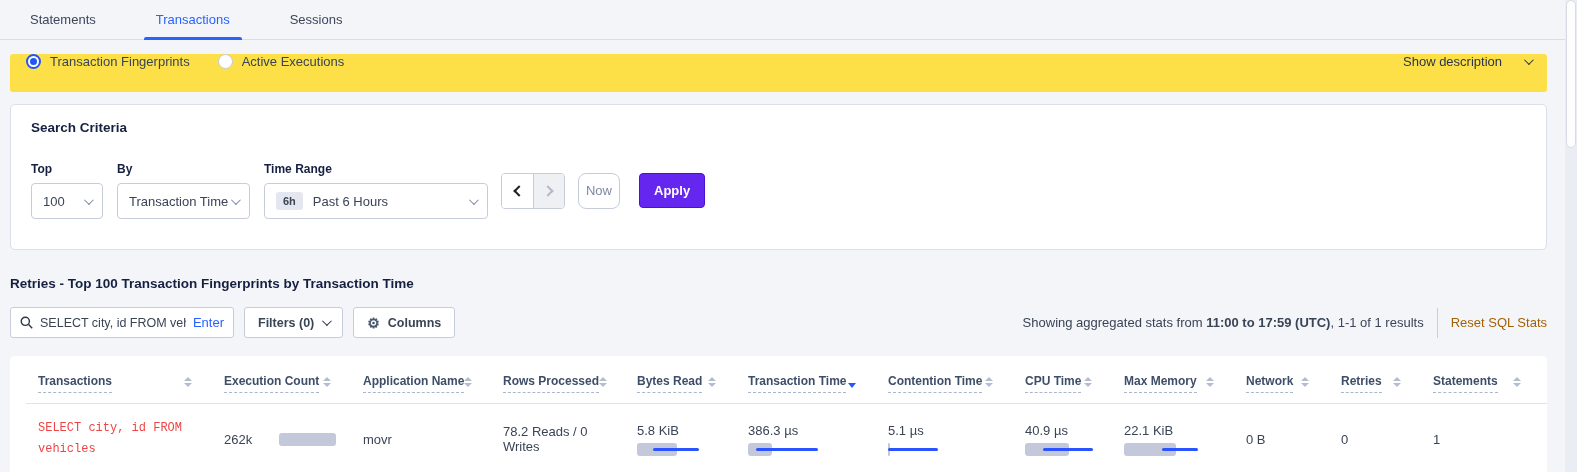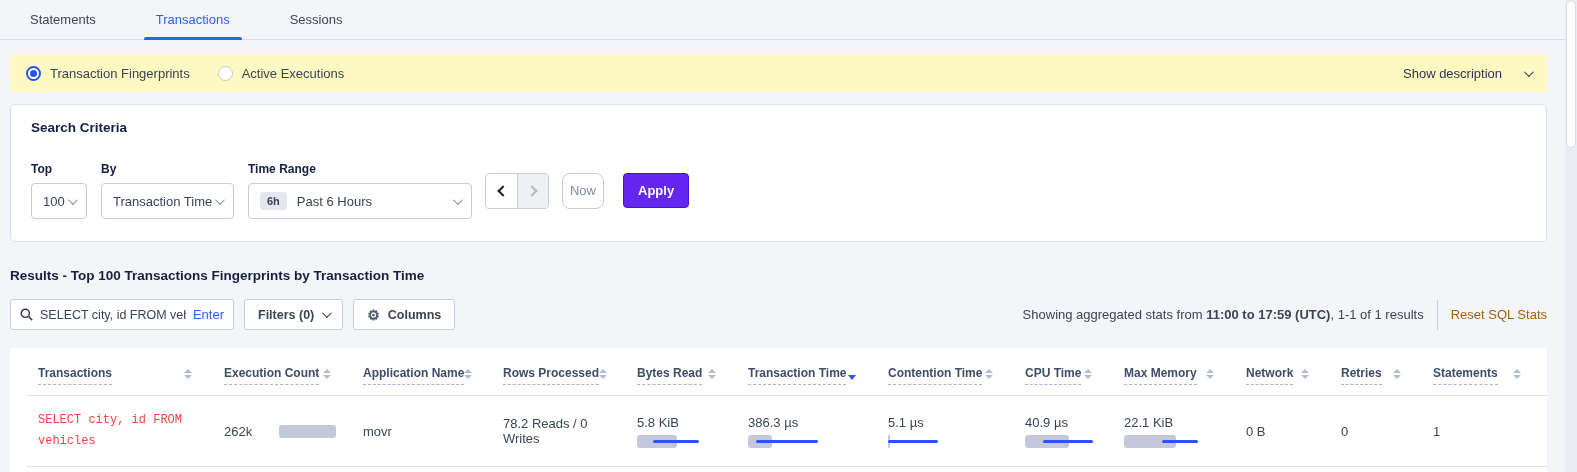--- a/index.html
+++ b/index.html
@@ -12,40 +12,40 @@
   }
   .page { width:1565px; }
 
   
   .tabbar { display:flex; align-items:stretch; height:40px; border-bottom:1px solid #d9dce9; padding-left:24px; gap:48px; }
   .tab { font-size:13px; color:#3c4659; display:flex; align-items:center; padding:0 6px; position:relative; cursor:pointer; }
   .tab.active { color:#2962ff; }
   .tab.active::after { content:""; position:absolute; left:-6px; right:-6px; bottom:-1px; height:3px; background:#2962ff; border-radius:2px 2px 0 0; }
 
   
-  .radio-card { margin:14px 18px 12px 10px; background:#fef9c3; border-radius:3px; height:38px; display:flex; align-items:center; padding:0 16px; }
+  .radio-card { margin:14px 18px 12px 10px; background:#fde047; border-radius:3px; height:38px; display:flex; align-items:flex-start; padding:0 16px; }
   .radio-group { display:flex; gap:28px; align-items:center; }
   .radio { display:flex; align-items:center; gap:9px; font-size:13px; color:#394455; cursor:pointer; }
   .radio-circle { width:15px; height:15px; border-radius:50%; background:#fff; position:relative; flex:0 0 auto; }
   .radio-circle.checked { border:2px solid #2456f0; }
   .radio-circle.checked::after { content:""; position:absolute; left:50%; top:50%; width:7px; height:7px; margin:-3.5px 0 0 -3.5px; border-radius:50%; background:#2456f0; }
   .radio-circle.unchecked { border:1px solid #c3c8d4; }
   .show-desc { margin-left:auto; display:flex; align-items:center; gap:22px; font-size:13px; color:#2c3447; cursor:pointer; }
 
   .chev { width:7px; height:7px; border-right:1.7px solid currentColor; border-bottom:1.7px solid currentColor; transform:rotate(45deg) translateY(-2px); display:inline-block; }
   .chev.gray { color:#7e89a3; }
 
   
-  .criteria-card { margin:0 18px 0 10px; background:#fff; border:1px solid #dcdfe9; border-radius:5px; padding:15px 20px 22px; }
+  .criteria-card { margin:0 18px 0 10px; background:#fff; border:1px solid #dcdfe9; border-radius:5px; padding:15px 20px 30px; }
   .criteria-title { font-size:13.5px; font-weight:700; color:#152041; }
   .fields { display:flex; align-items:center; margin-top:27px; }
   .field-label { display:block; font-size:12px; font-weight:700; color:#152041; margin-bottom:7px; }
   .select { height:36px; border:1px solid #c6ccd8; border-radius:4px; background:#fff; display:flex; align-items:center; padding:0 11px; font-size:13px; color:#394455; cursor:pointer; }
   .select .sel-val { flex:1; }
-  .select.top { width:56px; margin-right:14px; }
+  .select.top { width:72px; margin-right:14px; }
   .select.by  { width:133px; margin-right:14px; }
   .select.range { width:224px; }
   .badge-6h { background:#e4e7f0; border-radius:3px; font-size:11px; font-weight:700; color:#394455; padding:3px 7px; margin-right:10px; }
   .arrow-group { display:flex; margin-left:13px; border:1px solid #c6ccd8; border-radius:4px; overflow:hidden; height:36px; background:#fff; }
   .arrow-btn { width:31px; display:flex; align-items:center; justify-content:center; background:#fff; cursor:pointer; }
   .arrow-btn .chevron { width:8px; height:8px; border-right:2.4px solid #1c2128; border-bottom:2.4px solid #1c2128; }
   .arrow-btn.prev .chevron { transform:rotate(135deg); margin-left:3px; }
   .arrow-btn.next { background:#eef0f4; border-left:1px solid #c6ccd8; }
   .arrow-btn.next .chevron { transform:rotate(-45deg); margin-right:3px; border-color:#b2b9c9; }
   .now-btn { margin-left:13px; height:36px; width:42px; border:1px solid #c6ccd8; border-radius:8px; background:#fff; color:#7e89a3; font-size:13px; font-family:inherit; cursor:pointer; }
@@ -149,21 +149,21 @@
           </div>
         <div class="arrow-btn next">
             <span class="chevron"></span>
           </div>
       </div>
       <button class="now-btn">Now</button>
       <button class="apply-btn">Apply</button>
     </div>
   </div>
 
-  <div class="results-heading">Results - Top 100 Transactions Fingerprints by Transaction Time</div>
+  <div class="results-heading">Retries - Top 100 Transaction Fingerprints by Transaction Time</div>
 
   <div class="controls-row">
     <div class="search-box">
       <svg width="13" height="13" viewBox="0 0 13 13">
         <circle cx="5.3" cy="5.3" r="4.1" fill="none" stroke="#2c3447" stroke-width="1.4"></circle>
         <line x1="8.6" y1="8.6" x2="12.2" y2="12.2" stroke="#2c3447" stroke-width="1.4"></line>
       </svg>
       <input type="text" value="SELECT city, id FROM vehicles W" style="">
       <span class="enter-hint">Enter</span>
     </div>

